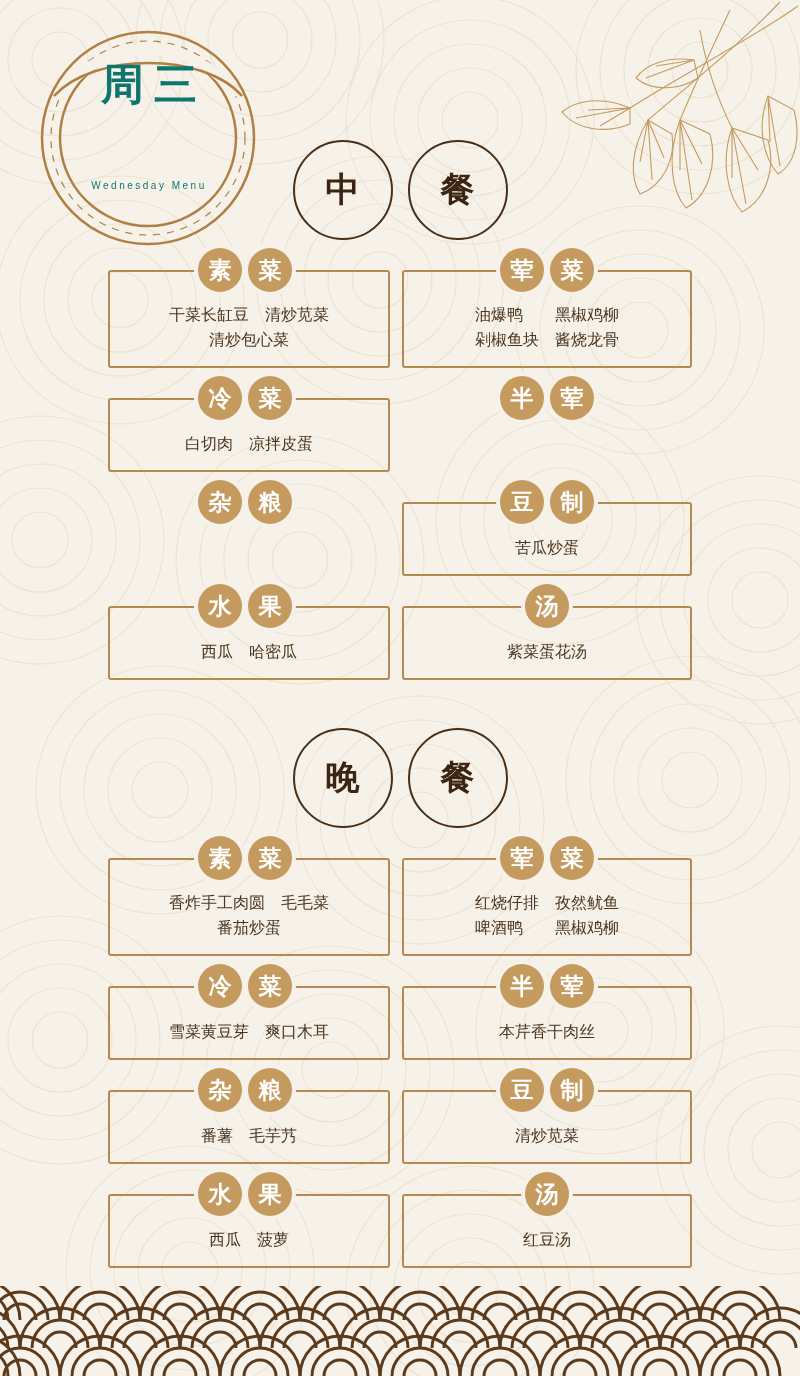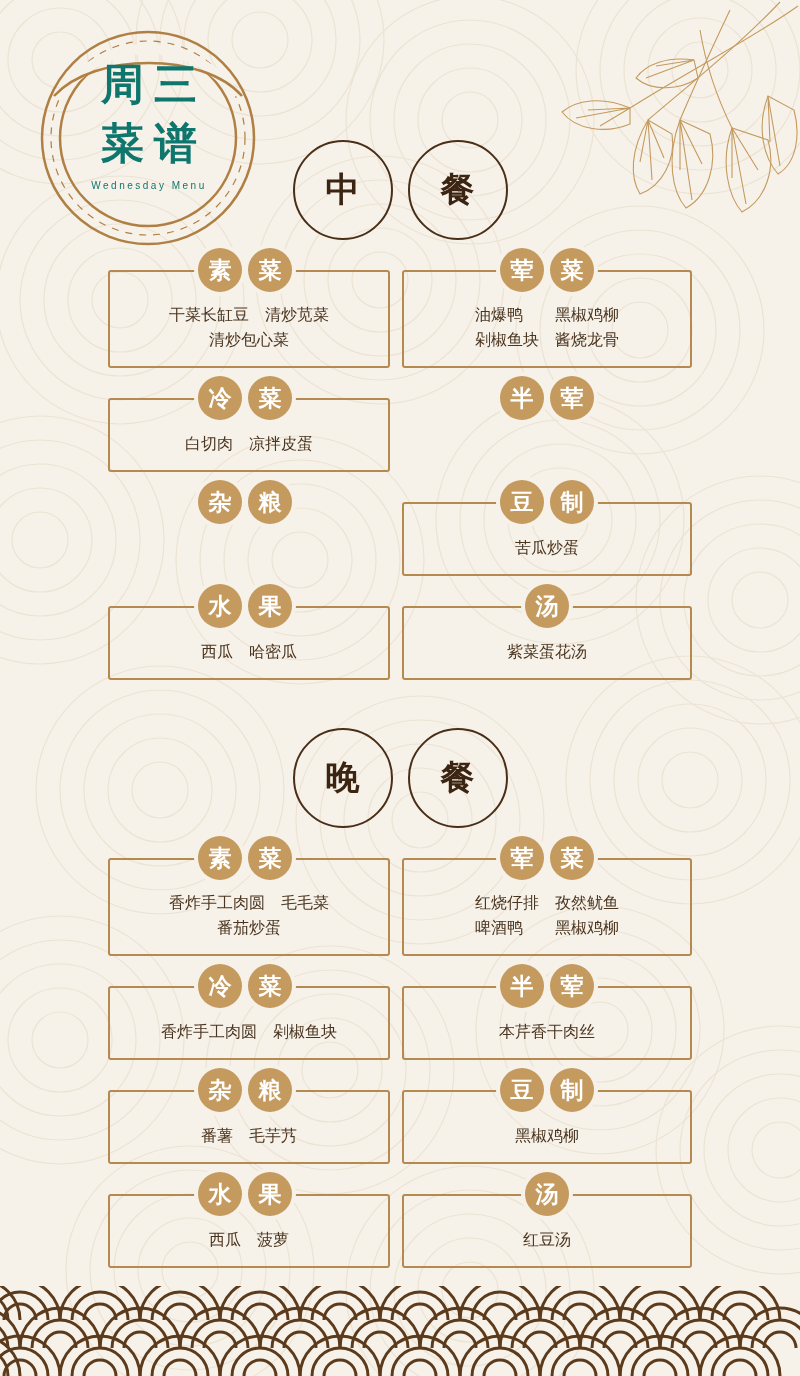--- a/index.html
+++ b/index.html
@@ -241,21 +241,20 @@
 
 <div id="header-seal">
   <svg viewBox="0 0 250 230" style="position:absolute;inset:0;">
     <circle cx="124" cy="120" r="106" fill="none" stroke="#b07f43" stroke-width="2.5"></circle>
     <circle cx="124" cy="120" r="97" fill="none" stroke="#b07f43" stroke-width="1.2" stroke-dasharray="7 7"></circle>
     <circle cx="124" cy="120" r="88" fill="none" stroke="#b07f43" stroke-width="2.5"></circle>
     <path d="M36 78 A106 106 0 0 1 212 78" fill="none" stroke="#f7f2e9" stroke-width="10"></path>
     <path d="M30 78 C70 34 180 34 218 78" fill="none" stroke="#b07f43" stroke-width="2.5"></path>
   </svg>
   <div class="seal-text seal-line1">周三</div>
-  <div class="seal-text seal-line2">菜谱</div>
   <div class="seal-text seal-sub">Wednesday Menu</div>
 </div>
 
 <div class="meal-section" id="lunch-section">
   <div class="meal-title">
     <div class="ring left"></div>
     <div class="ring right"></div>
     <div class="chars">
       <span>中</span>
       <span>餐</span>
@@ -371,21 +370,21 @@
         <div class="dish-line">红烧仔排　孜然鱿鱼</div>
         <div class="dish-line">啤酒鸭　　黑椒鸡柳</div>
       </div>
     </div>
     <div class="cat-cell cell-left">
       <div class="cat-badges">
         <div class="badge">冷</div>
         <div class="badge">菜</div>
       </div>
       <div class="cat-box">
-        <div class="dish-line">香炸手工肉圆　剁椒鱼块</div>
+        <div class="dish-line">雪菜黄豆芽　爽口木耳</div>
       </div>
     </div>
     <div class="cat-cell cell-right">
       <div class="cat-badges">
         <div class="badge">半</div>
         <div class="badge">荤</div>
       </div>
       <div class="cat-box">
         <div class="dish-line">本芹香干肉丝</div>
       </div>
@@ -398,21 +397,21 @@
       <div class="cat-box">
         <div class="dish-line">番薯　毛芋艿</div>
       </div>
     </div>
     <div class="cat-cell cell-right">
       <div class="cat-badges">
         <div class="badge">豆</div>
         <div class="badge">制</div>
       </div>
       <div class="cat-box">
-        <div class="dish-line">黑椒鸡柳</div>
+        <div class="dish-line">清炒苋菜</div>
       </div>
     </div>
     <div class="cat-cell cell-left">
       <div class="cat-badges">
         <div class="badge">水</div>
         <div class="badge">果</div>
       </div>
       <div class="cat-box">
         <div class="dish-line">西瓜　菠萝</div>
       </div>

